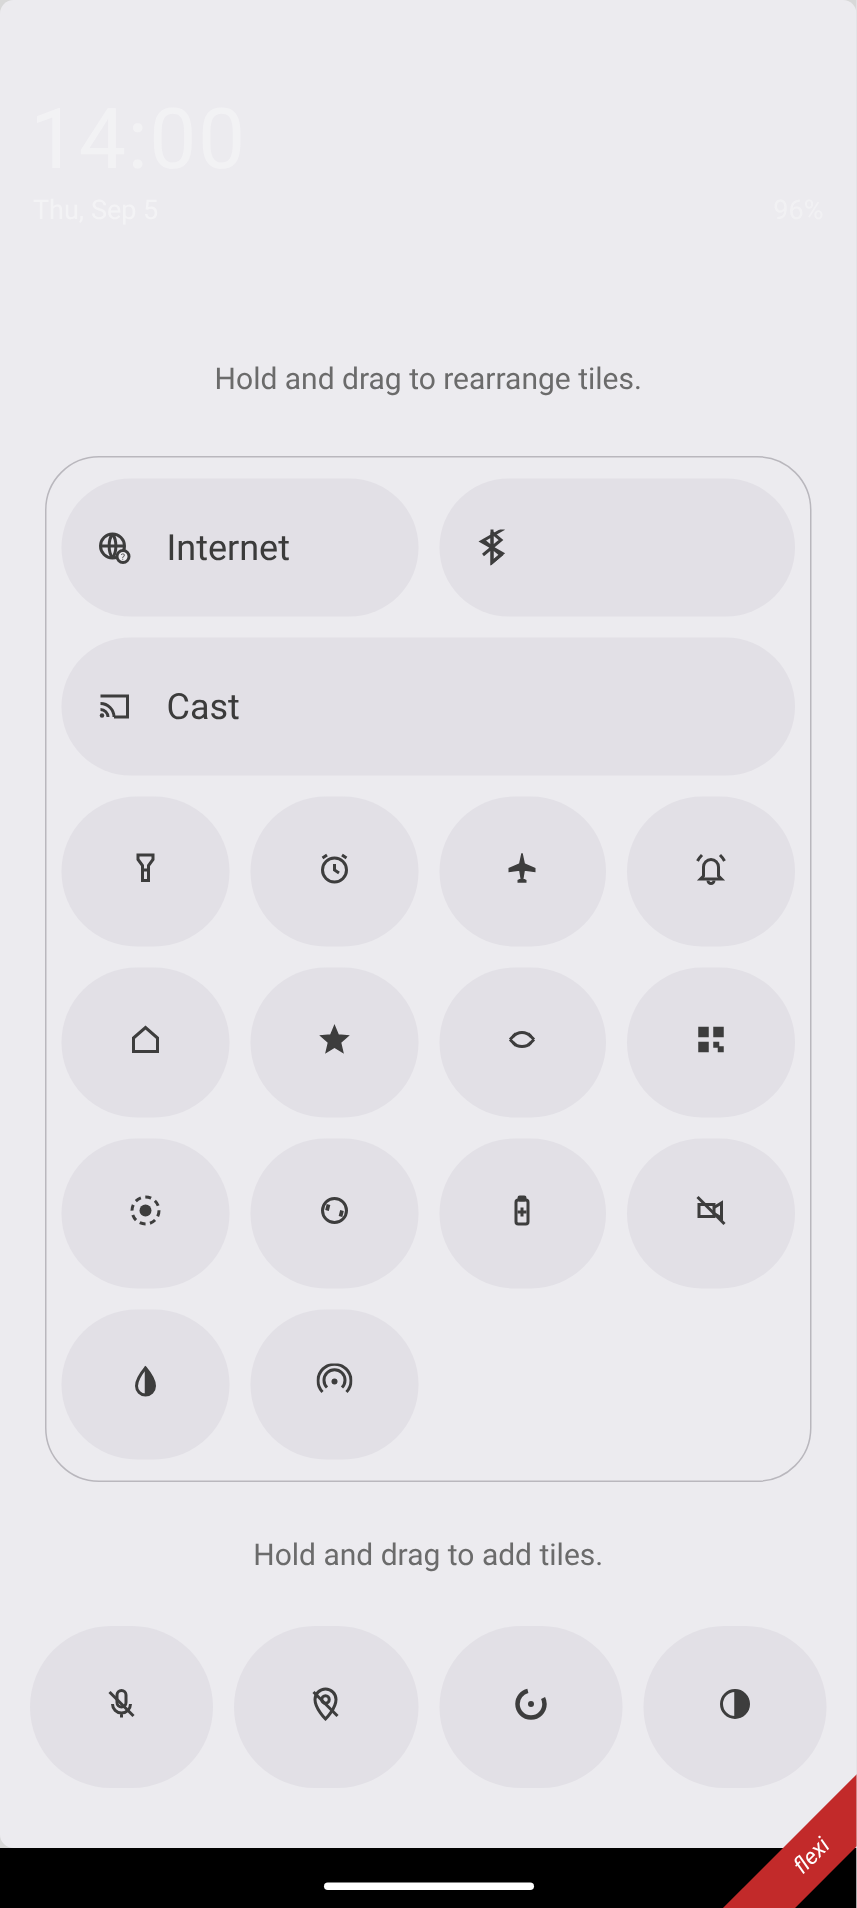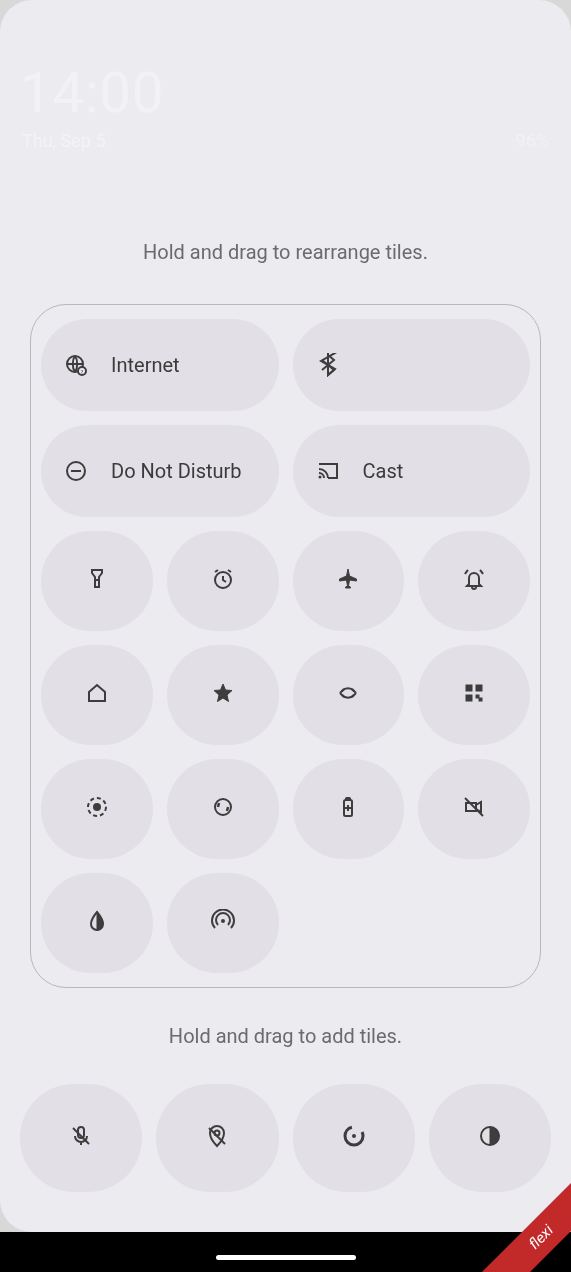--- a/index.html
+++ b/index.html
@@ -8,21 +8,21 @@
     background: #d8d8d8;
     font-family: Roboto, "Helvetica Neue", Arial, sans-serif;
     color: #444;
     position: relative;
   }
   .screen {
     position: absolute;
     top: 0; left: 0; right: 0;
     height: 1232px;
     background: #ecebef;
-    border-radius: 32px;
+    border-radius: 9px;
   }
   
   .lock-time {
     position: absolute;
     top: 60px;
     left: 20px;
     font-size: 56px;
     font-weight: 400;
     color: #fff;
     opacity: 0.35;
@@ -81,21 +81,21 @@
   }
   .wide-tile .icon-slot {
     width: 70px;
     display: flex;
     justify-content: center;
     align-items: center;
   }
   .wide-tile .label {
     flex: 1;
     text-align: left;
-    font-size: 20px;
+    font-size: 24px;
     color: #3b3b3b;
     white-space: nowrap;
     overflow: hidden;
   }
   .wide-tile.clip .label { padding-left: 0; }
 
   .small-grid {
     display: grid;
     grid-template-columns: repeat(4, 1fr);
     gap: 14px;
@@ -194,29 +194,20 @@
         <span class="icon-slot">
           <svg class="icon" viewBox="0 0 24 24">
               <path d="M12 2v20l7-6-14-8 14-8-7-6z" fill="none" stroke-width="2" stroke="#3d3d3d"></path>
               <path d="M12 2v20l6-5L6 7m0 10 12-10-6-5" fill="none" stroke-width="2"></path>
             </svg>
         </span>
       </div>
     </div>
 
     <div class="wide-row">
-      <div class="wide-tile clip">
-        <span class="icon-slot">
-          <svg class="icon outline" viewBox="0 0 24 24">
-              <circle cx="12" cy="12" r="9"></circle>
-              <line x1="7" y1="12" x2="17" y2="12"></line>
-            </svg>
-        </span>
-        <span class="label">Do Not Disturb</span>
-      </div>
       <div class="wide-tile">
         <span class="icon-slot">
           <svg class="icon outline" viewBox="0 0 24 24">
               <path d="M3 5h18v14h-9"></path>
               <path d="M3 10a9 9 0 0 1 9 9M3 14a5 5 0 0 1 5 5"></path>
               <circle cx="4" cy="18" r="1.5" fill="#3d3d3d" stroke="none"></circle>
             </svg>
         </span>
         <span class="label">Cast</span>
       </div>

